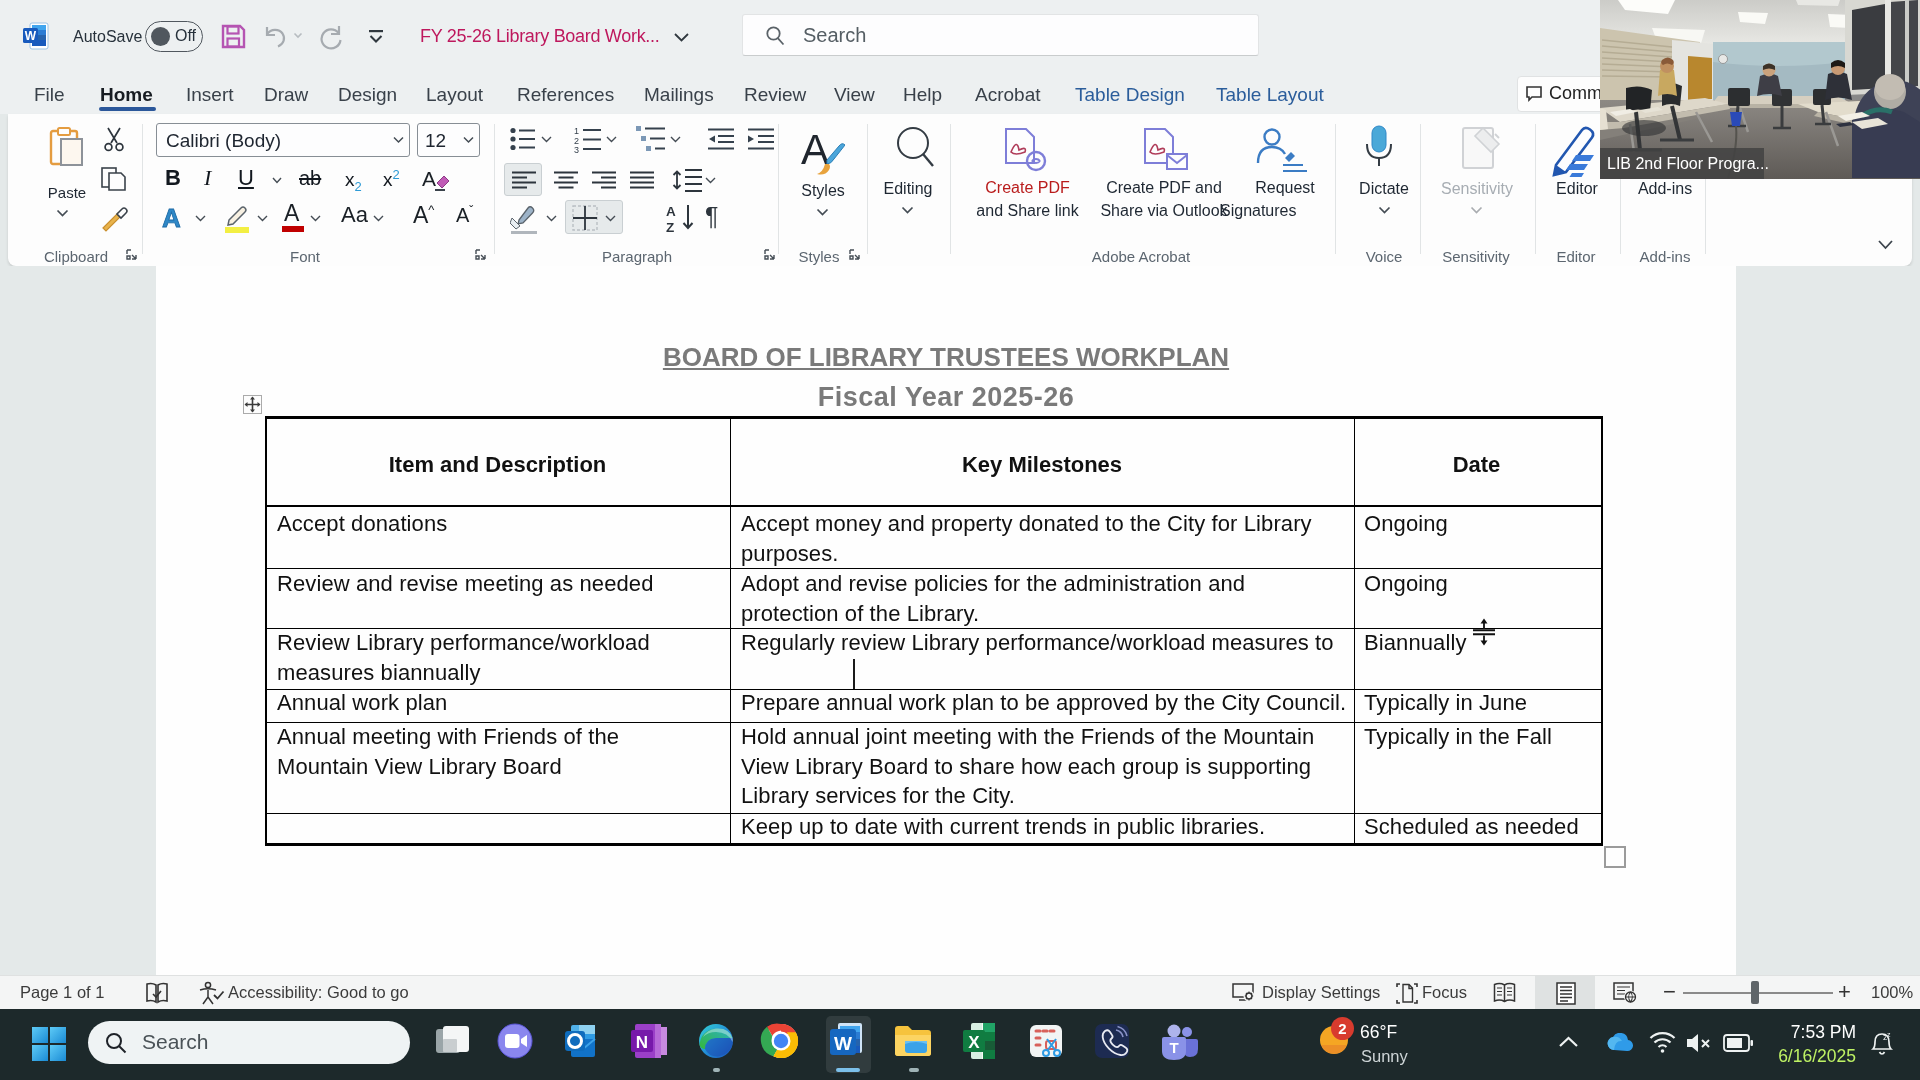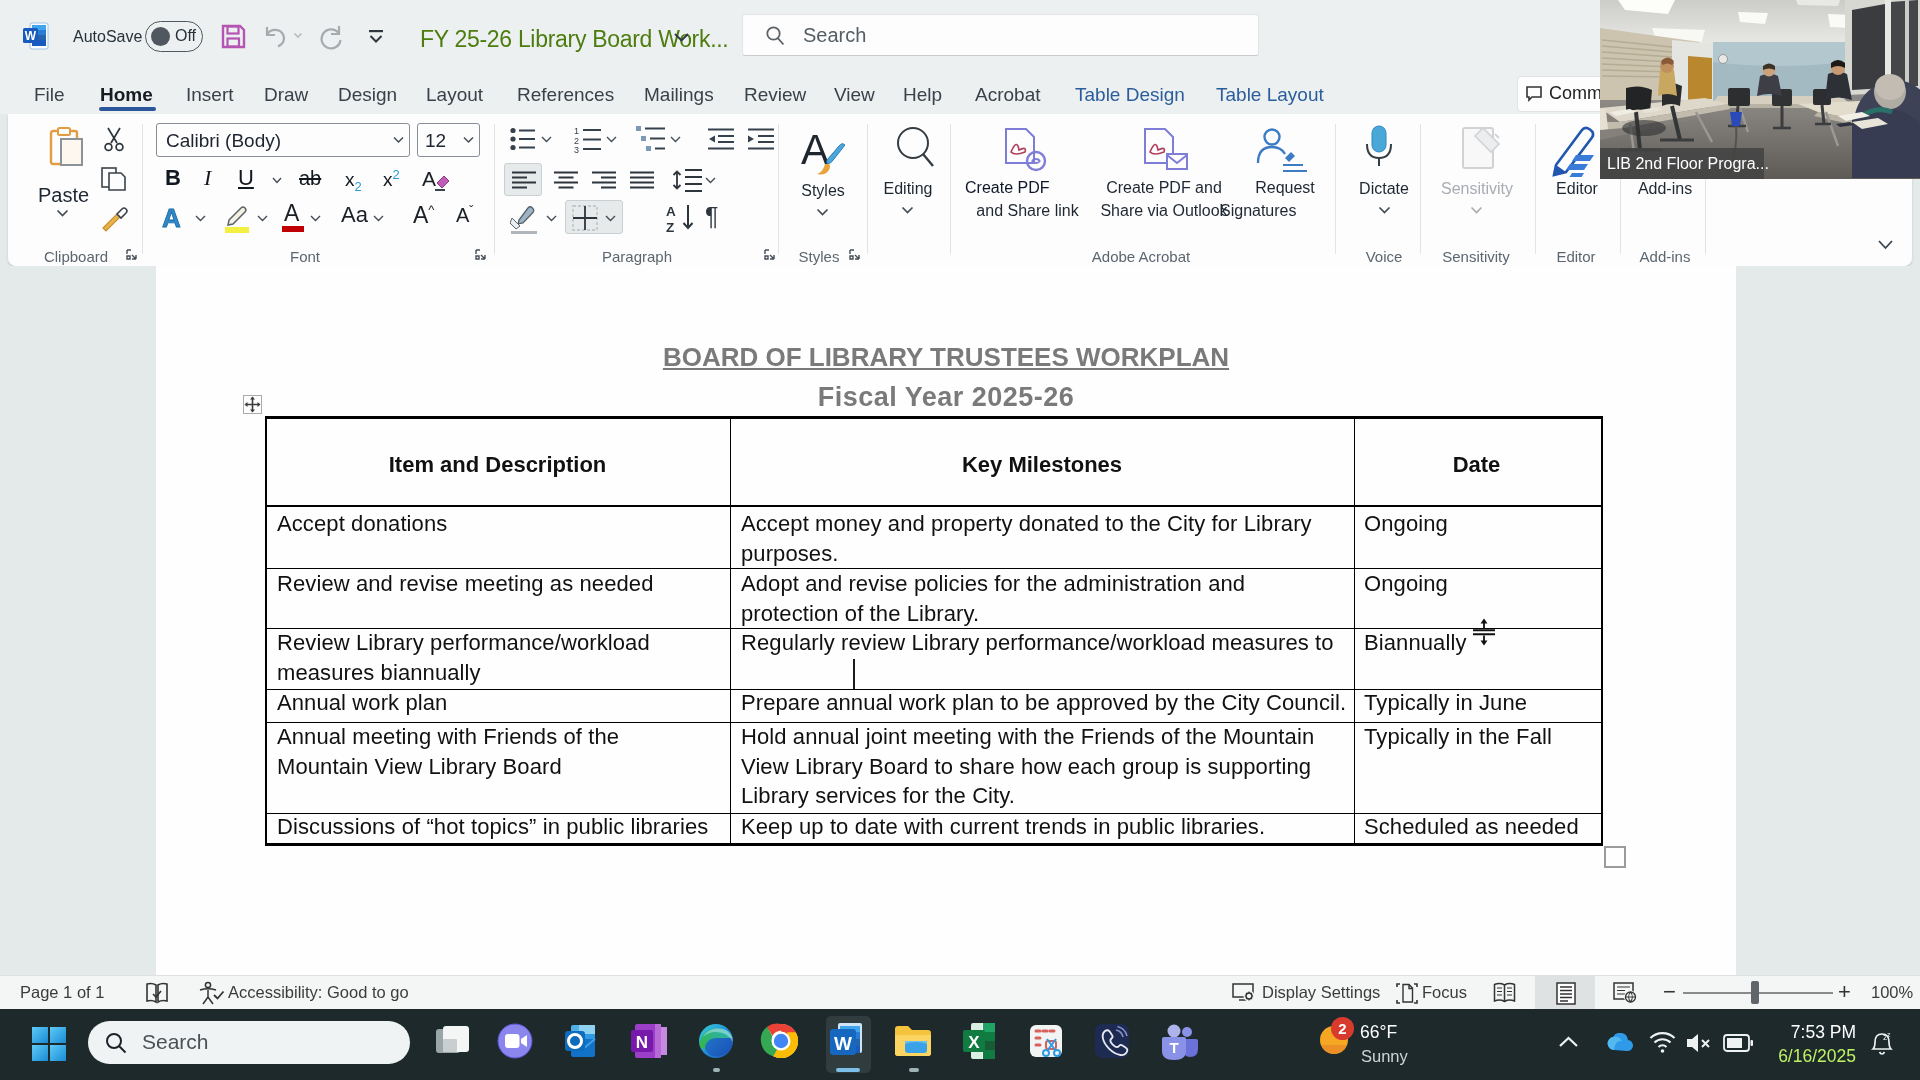--- a/index.html
+++ b/index.html
@@ -78,21 +78,21 @@
 
     <svg class="abs" style="left:318px;top:24px" width="27" height="26" viewBox="0 0 27 26">
       <path d="M21 2 L21 10 L13 10" fill="none" stroke="#a6abb0" stroke-width="2.2"></path>
       <path d="M20.5 9 A 9.5 9.5 0 1 0 22.5 16" fill="none" stroke="#a6abb0" stroke-width="2.2"></path>
     </svg>
 
     <svg class="abs" style="left:367px;top:29px" width="18" height="15" viewBox="0 0 18 15">
       <rect x="2" y="1" width="14" height="2.2" fill="#30383f"></rect>
       <path d="M3.5 7 L9 12.5 L14.5 7" fill="none" stroke="#30383f" stroke-width="2"></path>
     </svg>
-    <div class="abs" style="left:420px;top:26px;font-size:23px;letter-spacing:-0.3px;color:#4d7c0f">FY 25-26 Library Board Work...</div>
+    <div class="abs" style="left:420px;top:26px;font-size:18px;letter-spacing:-0.3px;color:#be185d">FY 25-26 Library Board Work...</div>
     <svg class="abs" style="left:673px;top:32px" width="17" height="11" viewBox="0 0 17 11">
         <path d="M2 2 L8.5 8.5 L15 2" fill="none" stroke="#30383f" stroke-width="1.8"></path>
       </svg>
 
     <div class="abs" style="left:742px;top:14px;width:517px;height:42px;background:#fdfdfe;border:1px solid #e2e4e5;border-bottom:1px solid #c9cccd;border-radius:3px"></div>
     <svg class="abs" style="left:764px;top:25px" width="22" height="22" viewBox="0 0 22 22">
       <circle cx="9.5" cy="8.5" r="6.2" fill="none" stroke="#5a6268" stroke-width="1.8"></circle>
       <path d="M13.8 13.2 L19.5 19.5" stroke="#5a6268" stroke-width="1.8"></path>
     </svg>
     <div class="abs" style="left:803px;top:24px;font-size:20px;color:#555e64">Search</div>
@@ -120,21 +120,21 @@
     <div class="abs" style="left:1549px;top:7px;font-size:18px;color:#222">Comm</div>
   </div>
   <div id="homeunderline"></div>
   <div id="ribbon">
 
     <svg class="abs" style="left:39px;top:13px" width="38" height="40" viewBox="0 0 38 40">
       <rect x="4" y="4" width="26" height="33" rx="2" fill="none" stroke="#e49c40" stroke-width="2.4"></rect>
       <rect x="11" y="1" width="12" height="7" rx="1.5" fill="#fdfdfd" stroke="#e49c40" stroke-width="2"></rect>
       <rect x="14" y="12" width="21" height="26" fill="#fdf7ef" stroke="#8d9299" stroke-width="2"></rect>
     </svg>
-    <div class="abs" style="left:30px;top:70px;width:58px;text-align:left;font-size:20px;color:#1e2732">Paste</div>
+    <div class="abs" style="left:30px;top:70px;width:58px;text-align:center;font-size:15px;color:#1e2732">Paste</div>
     <svg class="abs" style="left:48px;top:95px" width="13" height="9" viewBox="0 0 13 9">
         <path d="M1.5 1.5 L6.5 6.5 L11.5 1.5" fill="none" stroke="#444c54" stroke-width="1.7"></path>
       </svg>
 
     <svg class="abs" style="left:95px;top:13px" width="22" height="26" viewBox="0 0 22 26">
       <path d="M5 1 L14 16 M17 1 L8 16" stroke="#2d353d" stroke-width="1.7" fill="none"></path>
       <circle cx="5.5" cy="20" r="3.4" fill="none" stroke="#2d353d" stroke-width="1.7"></circle>
       <circle cx="16.5" cy="20" r="3.4" fill="none" stroke="#2d353d" stroke-width="1.7"></circle>
     </svg>
 
@@ -323,21 +323,21 @@
         <path d="M1.5 1.5 L6.5 6.5 L11.5 1.5" fill="none" stroke="#444c54" stroke-width="1.7"></path>
       </svg>
     <div class="gsep" style="left:942px"></div>
 
     <svg class="abs" style="left:994px;top:13px" width="46" height="48" viewBox="0 0 46 48">
       <path d="M4 2 h20 l8 8 v26 h-28 z" fill="#fdfdfe" stroke="#7e7ed8" stroke-width="2"></path>
       <path d="M9 25 q6 -14 8 -2 q8 -4 6 2 q-10 4 -14 0 z" fill="none" stroke="#b03c5a" stroke-width="1.6"></path>
       <circle cx="34" cy="34" r="9" fill="none" stroke="#7e7ed8" stroke-width="2.4"></circle>
       <path d="M30 34 a5 5 0 0 1 8 0 M38 34 a5 5 0 0 1 -8 0" fill="none" stroke="#7e7ed8" stroke-width="2"></path>
     </svg>
-    <div class="abs" style="left:957px;top:65px;width:125px;text-align:left;font-size:16px;color:#0f172a">Create PDF</div>
+    <div class="abs" style="left:957px;top:65px;width:125px;text-align:center;font-size:16px;color:#b91c1c">Create PDF</div>
     <div class="abs" style="left:957px;top:88px;width:125px;text-align:center;font-size:16px;color:#1e2732">and Share link</div>
     <svg class="abs" style="left:1133px;top:13px" width="48" height="48" viewBox="0 0 48 48">
       <path d="M4 2 h20 l8 8 v26 h-28 z" fill="#fdfdfe" stroke="#7e7ed8" stroke-width="2"></path>
       <path d="M9 25 q6 -14 8 -2 q8 -4 6 2 q-10 4 -14 0 z" fill="none" stroke="#b03c5a" stroke-width="1.6"></path>
       <rect x="26" y="27" width="20" height="15" fill="#fdfdfe" stroke="#7e7ed8" stroke-width="2"></rect>
       <path d="M26 28 L36 36 L46 28" fill="none" stroke="#7e7ed8" stroke-width="2"></path>
     </svg>
     <div class="abs" style="left:1086px;top:65px;width:140px;text-align:center;font-size:16px;color:#1e2732">Create PDF and</div>
     <div class="abs" style="left:1086px;top:88px;width:140px;text-align:center;font-size:16px;color:#1e2732">Share via Outlook</div>
     <svg class="abs" style="left:1247px;top:13px" width="56" height="48" viewBox="0 0 56 48">
@@ -436,21 +436,20 @@
         <div class="ct" style="left:476px;top:274px">Prepare annual work plan to be approved by the City Council.</div>
         <div class="ct" style="left:1099px;top:274px">Typically in June</div>
 
         <div class="ct" style="left:12px;top:308px">Annual meeting with Friends of the</div>
         <div class="ct" style="left:12px;top:338px">Mountain View Library Board</div>
         <div class="ct" style="left:476px;top:308px">Hold annual joint meeting with the Friends of the Mountain</div>
         <div class="ct" style="left:476px;top:338px">View Library Board to share how each group is supporting</div>
         <div class="ct" style="left:476px;top:367px">Library services for the City.</div>
         <div class="ct" style="left:1099px;top:308px">Typically in the Fall</div>
 
-        <div class="ct" style="left:12px;top:398px">Discussions of “hot topics” in public libraries</div>
         <div class="ct" style="left:476px;top:398px">Keep up to date with current trends in public libraries.</div>
         <div class="ct" style="left:1099px;top:398px">Scheduled as needed</div>
       </div>
 
       <svg class="abs" style="left:87px;top:129px" width="19" height="19" viewBox="0 0 19 19">
         <rect x="0.5" y="0.5" width="18" height="18" fill="#fdfdfd" stroke="#ababab" stroke-width="1"></rect>
         <path d="M9.5 2.5 L9.5 16.5 M2.5 9.5 L16.5 9.5" stroke="#3b3b3b" stroke-width="1.6"></path>
         <path d="M9.5 1.5 L7 4.5 H12 Z M9.5 17.5 L7 14.5 H12 Z M1.5 9.5 L4.5 7 V12 Z M17.5 9.5 L14.5 7 V12 Z" fill="#3b3b3b"></path>
       </svg>
 

